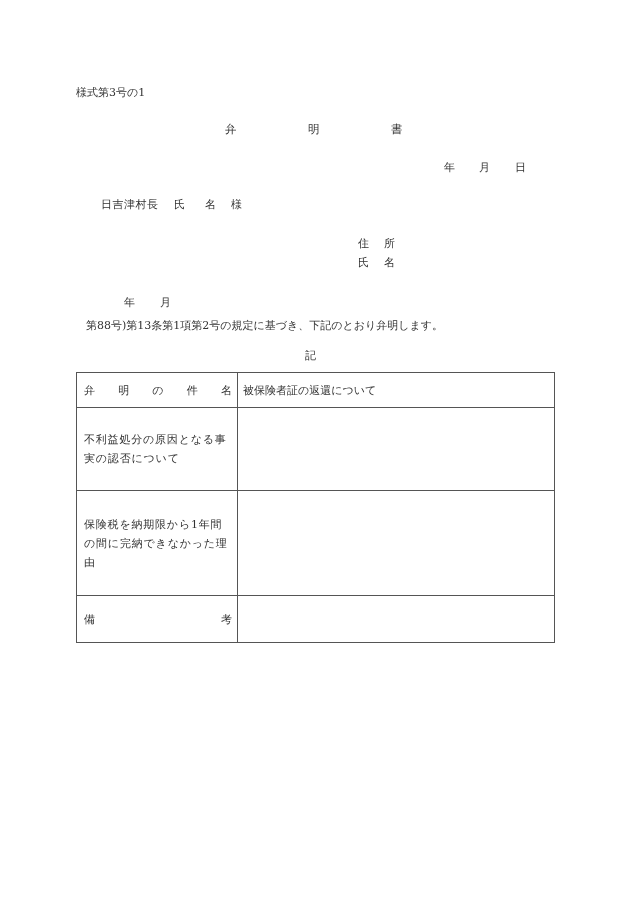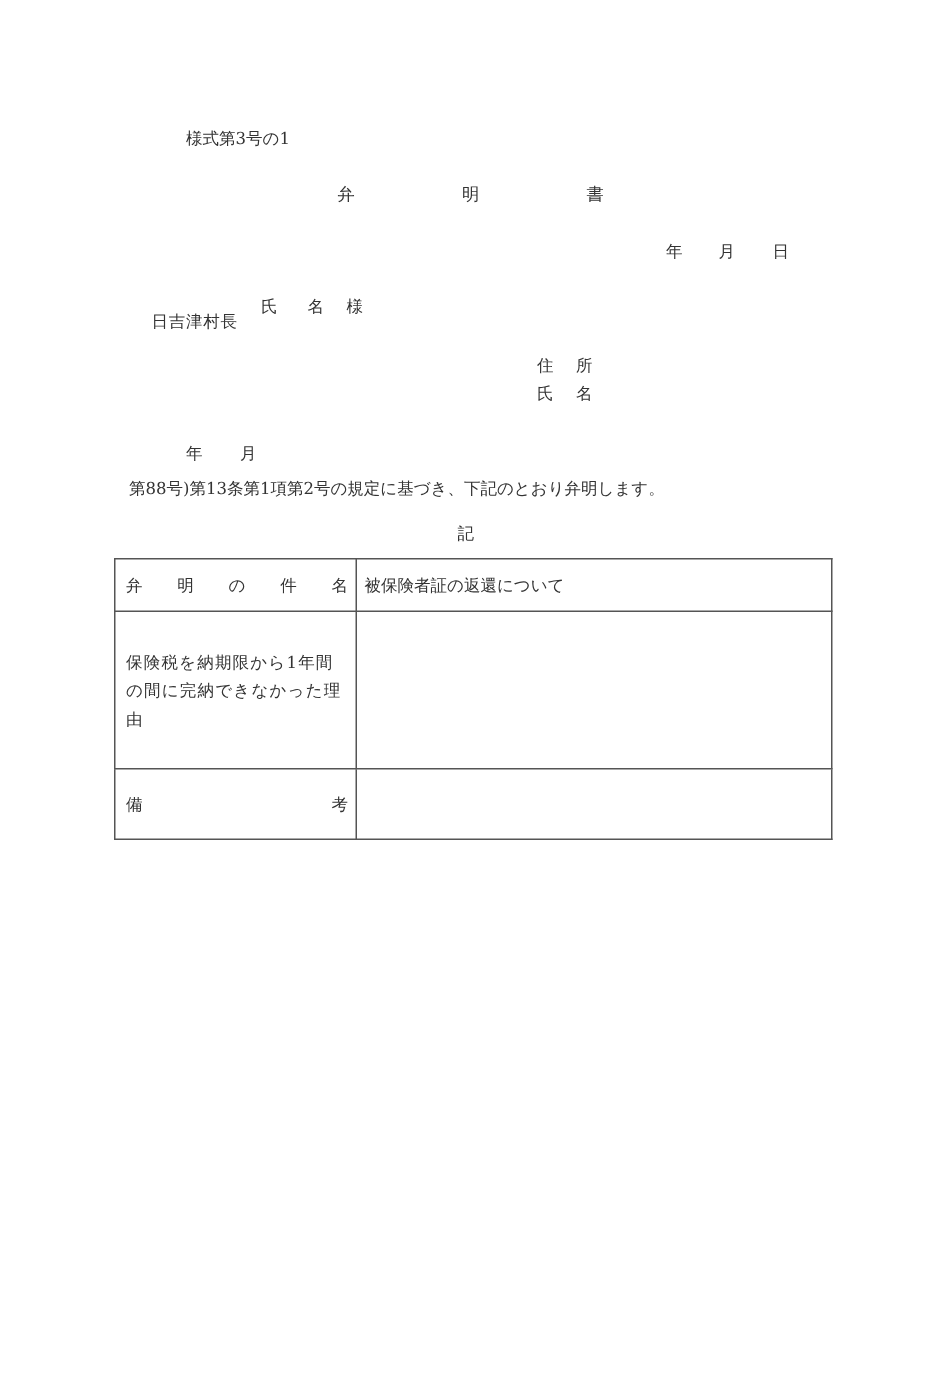--- a/index.html
+++ b/index.html
@@ -11,36 +11,36 @@
       width: 630px;
       height: 915px;
       position: relative;
       overflow: hidden;
       font-family: "DejaVu Serif", "Liberation Serif", serif;
       color: #333333;
       font-size: 11px;
     }
     .abs { position: absolute; white-space: nowrap; }
 
-    .form-number { left: 76px; top: 85px; font-size: 11px; margin-left: 48px; }
+    .form-number { left: 76px; top: 85px; font-size: 11px; }
 
     .title { left: 225px; top: 122px; width: 180px; height: 16px; }
     .title span { position: absolute; top: 0; font-size: 11.5px; }
     .title .t1 { left: 0; }
     .title .t2 { left: 83px; }
     .title .t3 { left: 166px; }
 
     .date { left: 444px; top: 160px; width: 90px; height: 16px; }
     .date span { position: absolute; top: 0; }
     .date .d1 { left: 0; }
     .date .d2 { left: 35px; }
     .date .d3 { left: 71px; }
 
     .addressee { left: 101px; top: 197px; }
-    .addressee .a1 { position: absolute; left: 0; top: 0; letter-spacing: 0.5px; margin-top: 10px; }
+    .addressee .a1 { position: absolute; left: 0; top: 0; letter-spacing: 0.5px; }
     .addressee .a2 { position: absolute; left: 73px; top: 0; }
     .addressee .a3 { position: absolute; left: 104px; top: 0; }
     .addressee .a4 { position: absolute; left: 130px; top: 0; }
 
     .sender { left: 358px; top: 236px; }
     .sender .row { position: absolute; left: 0; width: 50px; }
     .sender .row span { position: absolute; top: 0; }
     .sender .row .c1 { left: 0; }
     .sender .row .c2 { left: 26px; }
 
@@ -131,20 +131,24 @@
       <div class="spread">
         <span>弁</span>
         <span>明</span>
         <span>の</span>
         <span>件</span>
         <span>名</span>
       </div>
     </td>
     <td class="value-col">被保険者証の返還について</td>
   </tr>
+  <tr class="row-2">
+    <td class="label-col multi">不利益処分の原因となる事実の認否について</td>
+    <td class="value-col"></td>
+  </tr>
   <tr class="row-3">
     <td class="label-col multi">保険税を納期限から1年間の間に完納できなかった理由</td>
     <td class="value-col"></td>
   </tr>
   <tr class="row-4">
     <td class="label-col">
       <div class="spread">
         <span>備</span>
         <span>考</span>
       </div>

